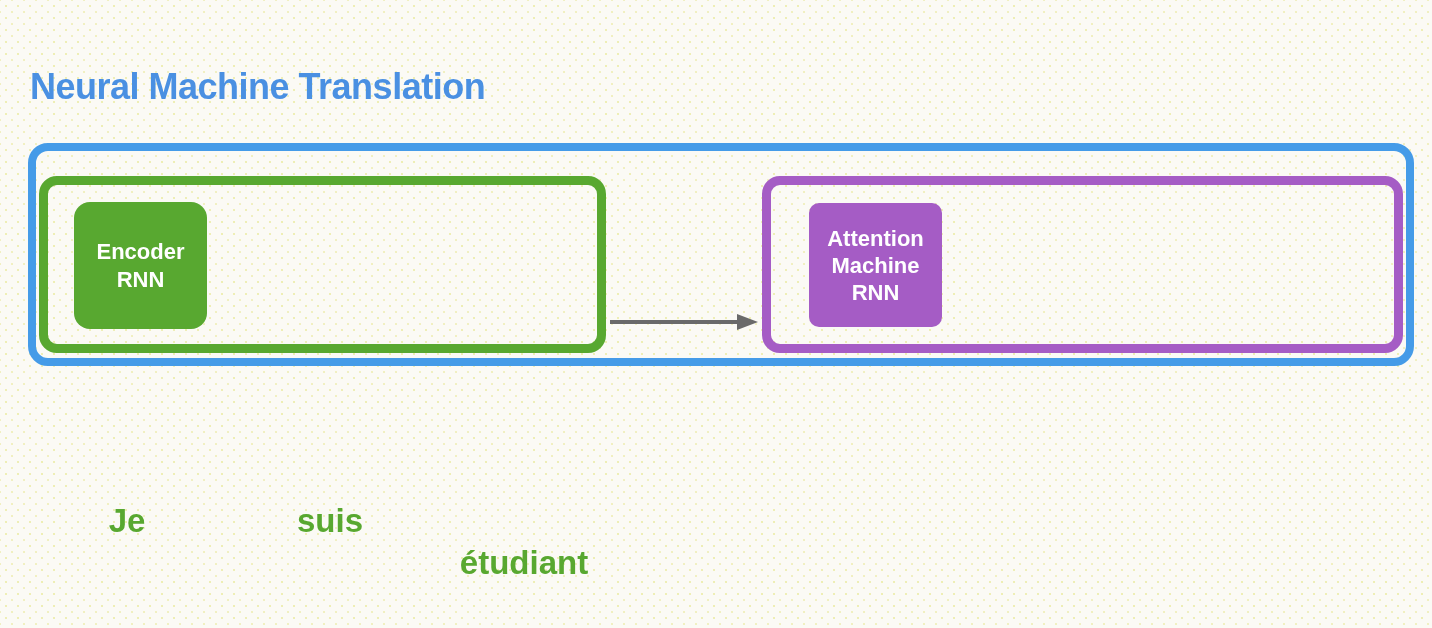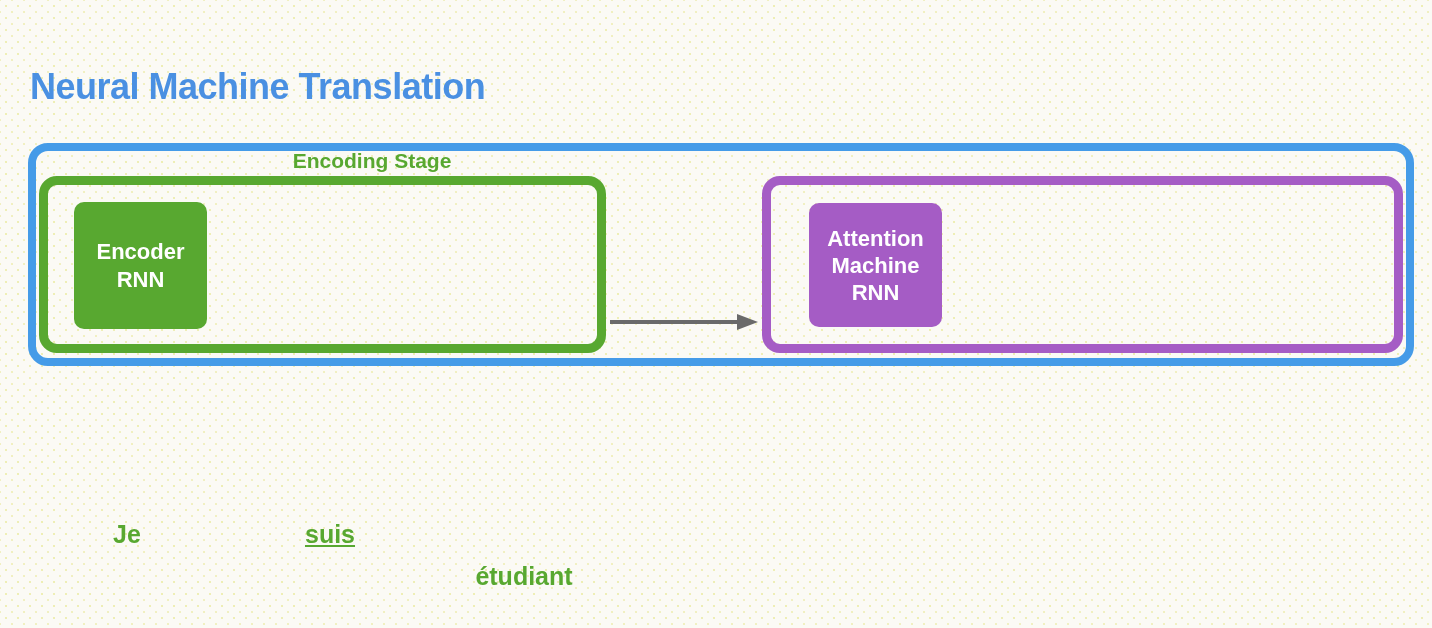--- a/index.html
+++ b/index.html
@@ -61,52 +61,52 @@
     position: absolute;
     display: flex; flex-direction: column; align-items: center; justify-content: center;
     border-radius: 10px;
     color: var(--box-text-white);
     font-size: 22px; font-weight: bold; line-height: 28px;
     text-align: center;
   }
   .unit-box.encoder {
     left: 74px; top: 202px; width: 133px; height: 127px;
     background: var(--green);
+    border-radius: 16px;
   }
   .unit-box.decoder {
     left: 779px; top: 203px; width: 133px; height: 124px;
     background: var(--purple);
     line-height: 27px;
     margin-left: 30px;
   }
 
   .arrow-svg { position: absolute; left: 610px; top: 311px; width: 150px; height: 22px; }
   .arrow-line { stroke: var(--arrow-gray); stroke-width: 4; }
   .arrow-head { fill: var(--arrow-gray); }
 
   .word {
-    position: absolute; top: 520px;
+    position: absolute; top: 502px;
     transform: translateX(-50%);
-    font-size: 25px; font-weight: bold; white-space: nowrap;
+    font-size: 33px; font-weight: bold; white-space: nowrap;
     color: var(--green);
   }
   .word.word-1 { left: 127px; }
-  .word.word-2 { left: 330px; text-decoration: underline; }
+  .word.word-2 { left: 330px; }
   .word.word-3 { left: 524px; margin-top: 42px; }
 </style>
 </head>
 <body>
 
 <div class="page">
 
   <h1 class="title">Neural Machine Translation</h1>
 
   <div class="frame"></div>
 
-  <div class="stage-label encoding">Encoding Stage</div>
 
   <div class="panel green-panel"></div>
 
   <div class="unit-box encoder">
     <span>Encoder</span>
     <span>RNN</span>
   </div>
 
   <svg class="arrow-svg" viewBox="0 0 150 22" aria-hidden="true">
     <line class="arrow-line" x1="0" y1="11" x2="128" y2="11"></line>

